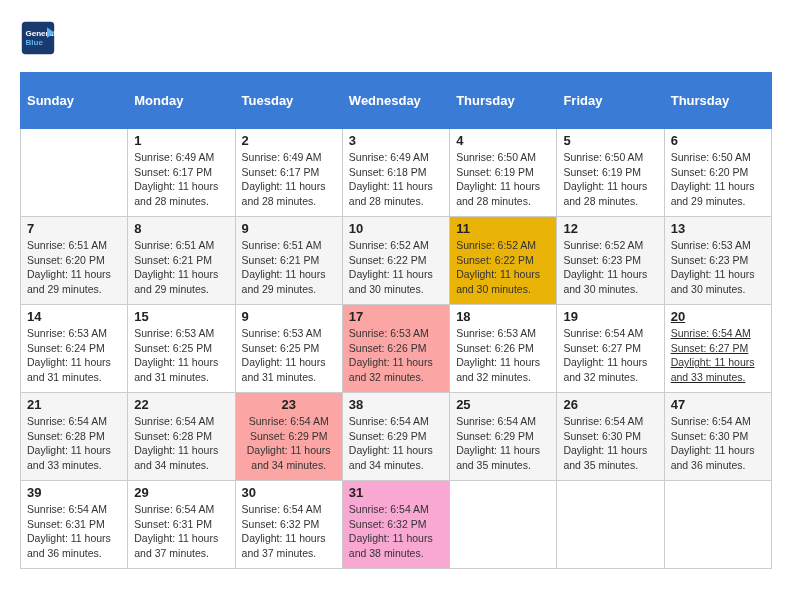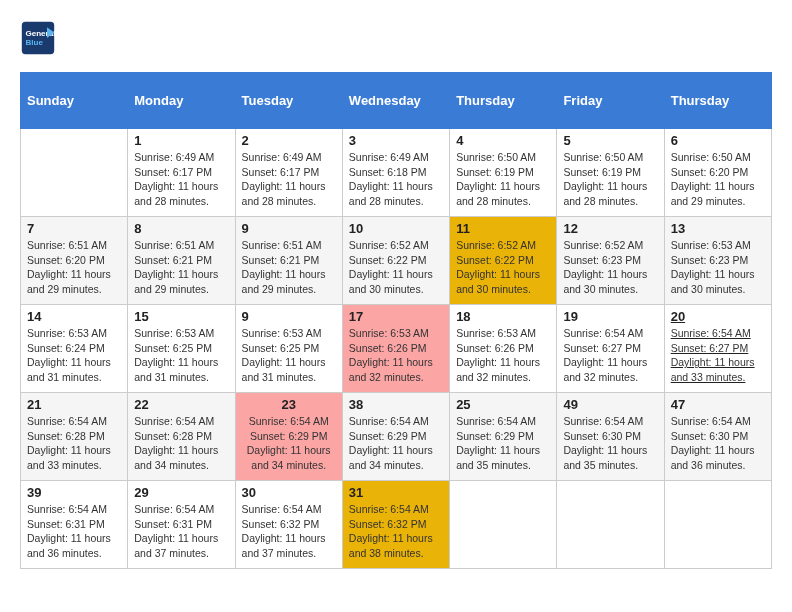--- a/index.html
+++ b/index.html
@@ -289,21 +289,21 @@
 and 34 minutes.</div>
         </td>
         <td style="background-color: rgb(245, 245, 245);">
           <div class="day-number">25</div>
           <div class="day-info" style="white-space: pre-line;">Sunrise: 6:54 AM
 Sunset: 6:29 PM
 Daylight: 11 hours
 and 35 minutes.</div>
         </td>
         <td style="background-color: rgb(245, 245, 245);">
-          <div class="day-number">49</div>
+          <div class="day-number">26</div>
           <div class="day-info" style="white-space: pre-line;">Sunrise: 6:54 AM
 Sunset: 6:30 PM
 Daylight: 11 hours
 and 35 minutes.</div>
         </td>
         <td style="background-color: rgb(245, 245, 245);">
           <div class="day-number">47</div>
           <div class="day-info" style="white-space: pre-line;">Sunrise: 6:54 AM
 Sunset: 6:30 PM
 Daylight: 11 hours
@@ -325,21 +325,21 @@
 Daylight: 11 hours
 and 37 minutes.</div>
         </td>
         <td style="background-color: rgb(255, 255, 255);">
           <div class="day-number">30</div>
           <div class="day-info" style="white-space: pre-line;">Sunrise: 6:54 AM
 Sunset: 6:32 PM
 Daylight: 11 hours
 and 37 minutes.</div>
         </td>
-        <td style="background-color: #eab308;">
+        <td style="background-color: #f9a8d4;">
           <div class="day-number">31</div>
           <div class="day-info" style="white-space: pre-line;">Sunrise: 6:54 AM
 Sunset: 6:32 PM
 Daylight: 11 hours
 and 38 minutes.</div>
         </td>
         <td class="empty-cell"></td>
         <td class="empty-cell"></td>
         <td class="empty-cell"></td>
       </tr>

